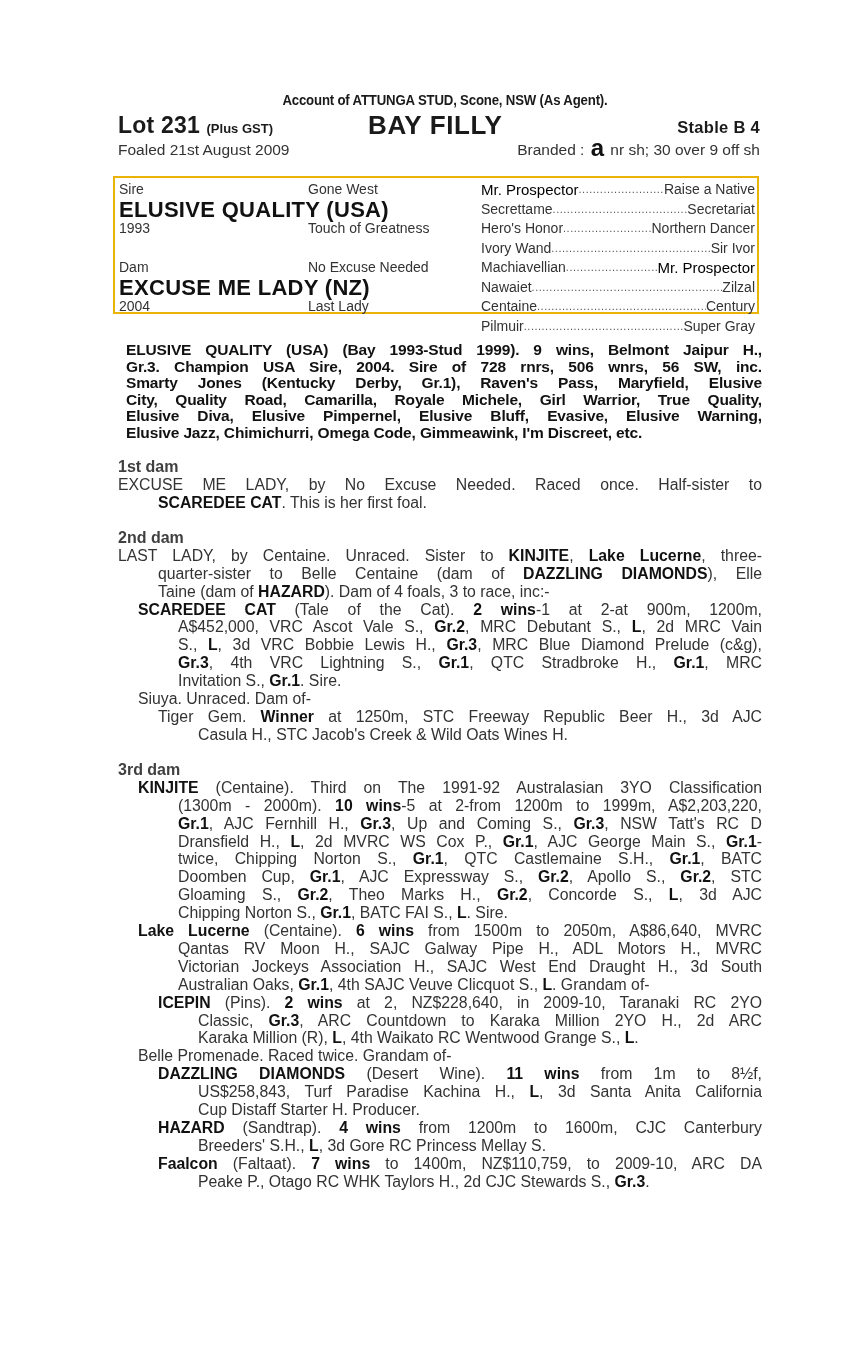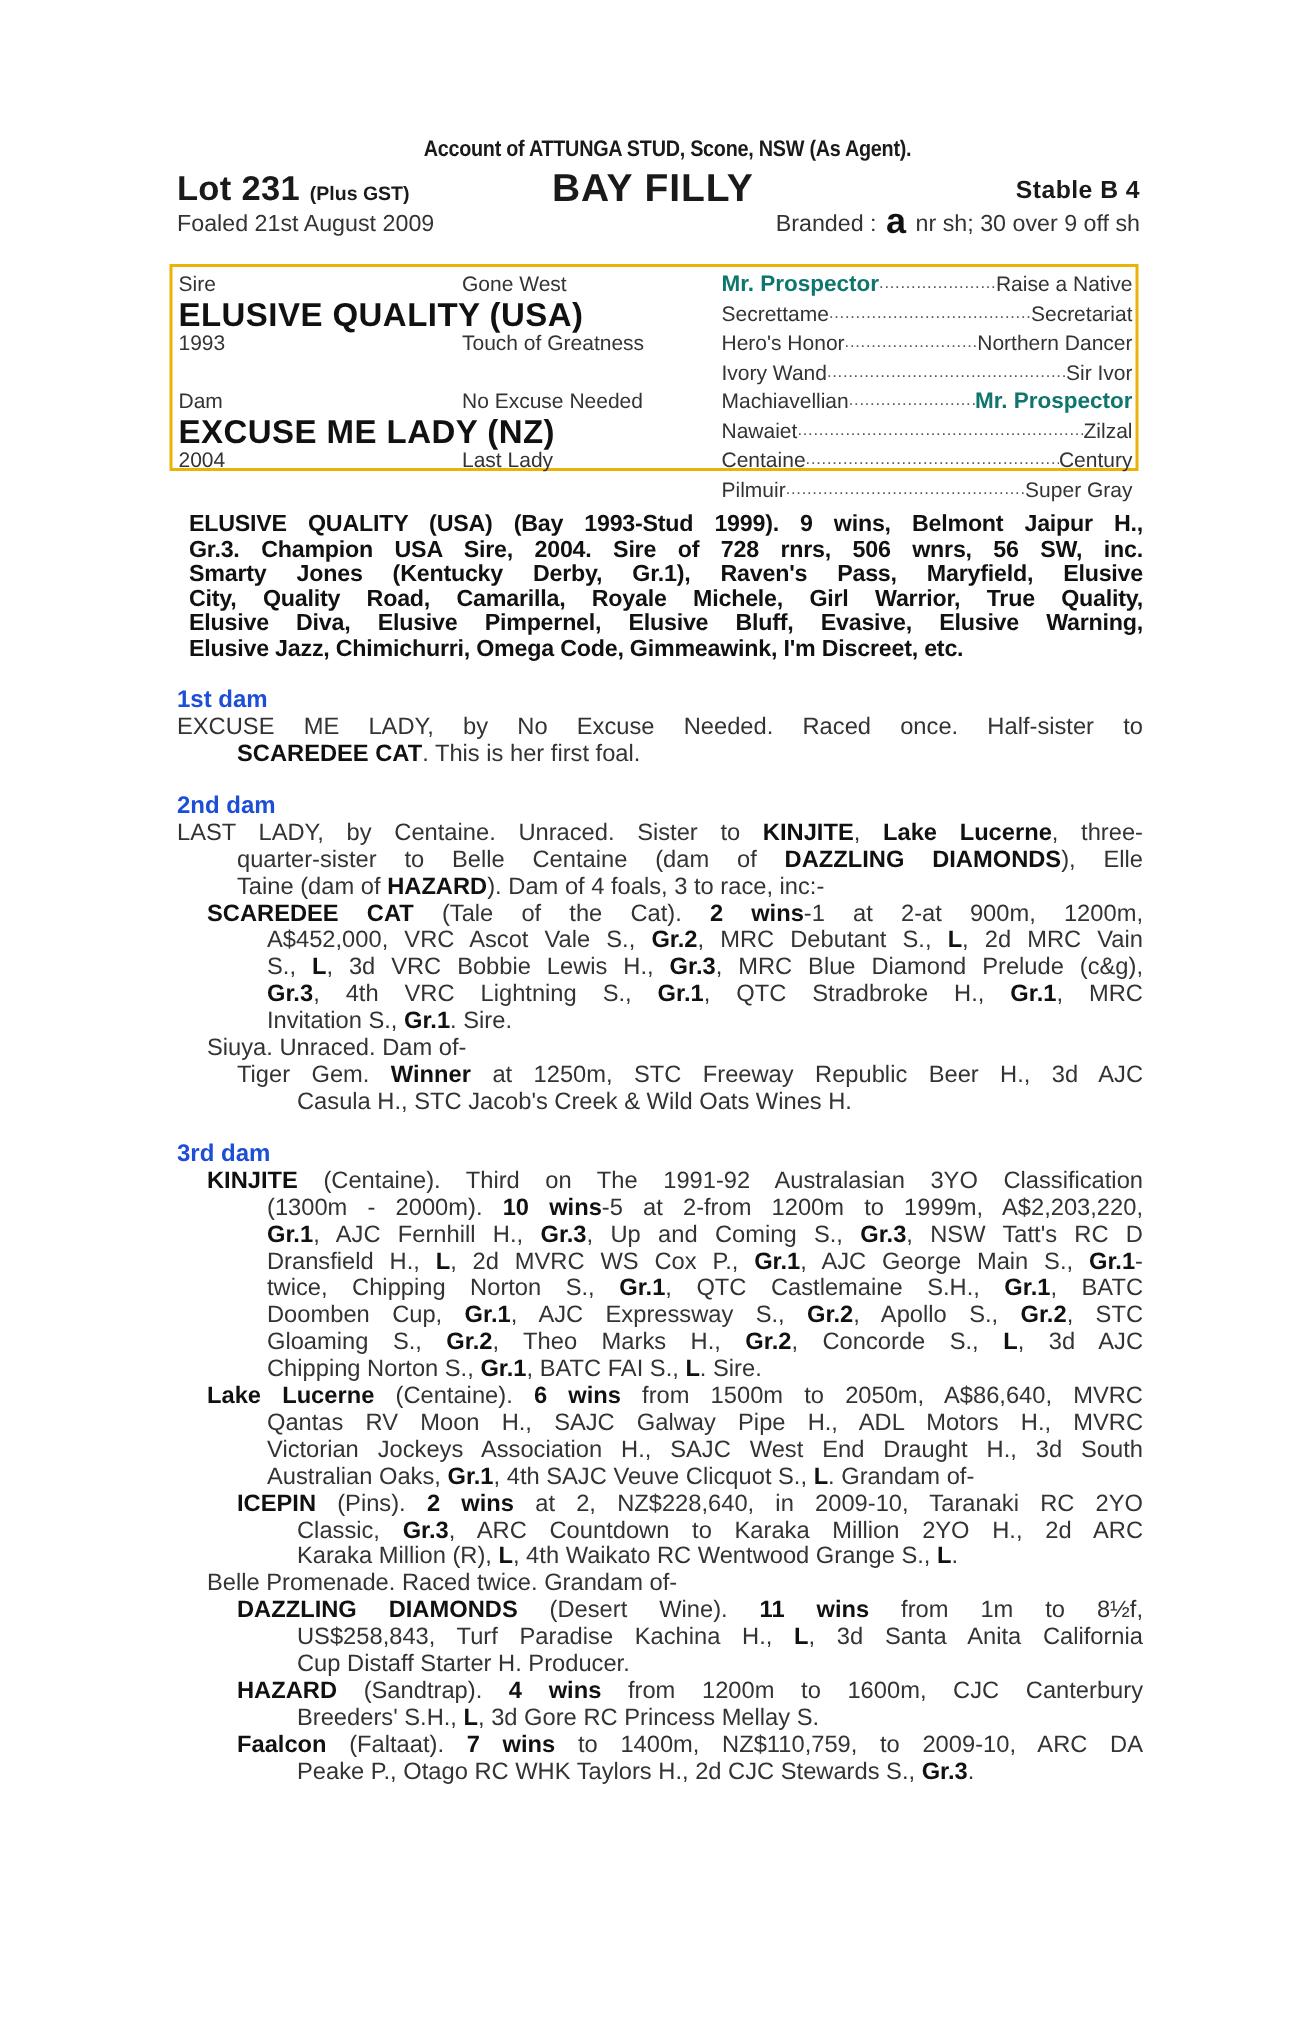--- a/index.html
+++ b/index.html
@@ -25,30 +25,30 @@
   .ped-line { position: relative; height: 19.5px; line-height: 19.5px; }
   .ped-line .c1 { position: absolute; left: 0; }
   .ped-line .c2 { position: absolute; left: 189px; }
   .ped-line.big .c1 { font-weight: 900; font-size: 22px; color: #111; letter-spacing: 0.3px; }
   .ped-right { position: absolute; left: 366px; top: 2px; width: 274px; }
   .gd { display: flex; height: 19.5px; line-height: 19.5px; white-space: nowrap; overflow: hidden; font-size: 14px; }
   .gd .a { flex: none; }
   .gd .dots { flex: 1 1 auto; overflow: hidden; letter-spacing: 0.5px; color: #555; font-size: 11px; }
   .gd .dots::before { content: "................................................................................................"; }
   .gd .b { flex: none; }
-  .gd .bold { font-weight: 700; color: #0f766e; font-size: 15px; }
+  .gd .bold { font-weight: 400; color: #000000; font-size: 15px; }
 
   .sire-block { position: absolute; left: 8px; top: 252px; width: 636px; font-weight: 900;
                 font-size: 15.5px; line-height: 16.5px; text-align: justify; color:#111;
                 letter-spacing: -0.15px; }
   .sire-block span { display: block; text-align: justify; text-align-last: justify; white-space: nowrap; }
   .sire-block span.last { text-align-last: left; }
 
   .body { position: absolute; left: 0; top: 368px; width: 644px; font-size: 15.8px; color: #333; }
-  .sec-h { font-weight: 900; font-size: 16px; color: #1d4ed8; height: 18px; line-height: 18px; }
+  .sec-h { font-weight: 900; font-size: 16px; color: #404040; height: 18px; line-height: 18px; }
   .para { line-height: 17.9px; }
   .ln { display: block; white-space: nowrap; text-align: justify; text-align-last: justify; }
   .ln.end { text-align-last: left; }
   .i0 { padding-left: 0; }
   .i1 { padding-left: 20px; }
   .i2 { padding-left: 40px; }
   .i3 { padding-left: 60px; }
   .i4 { padding-left: 80px; }
   .gap { height: 17px; }
   b { font-weight: 900; color: #111; }

